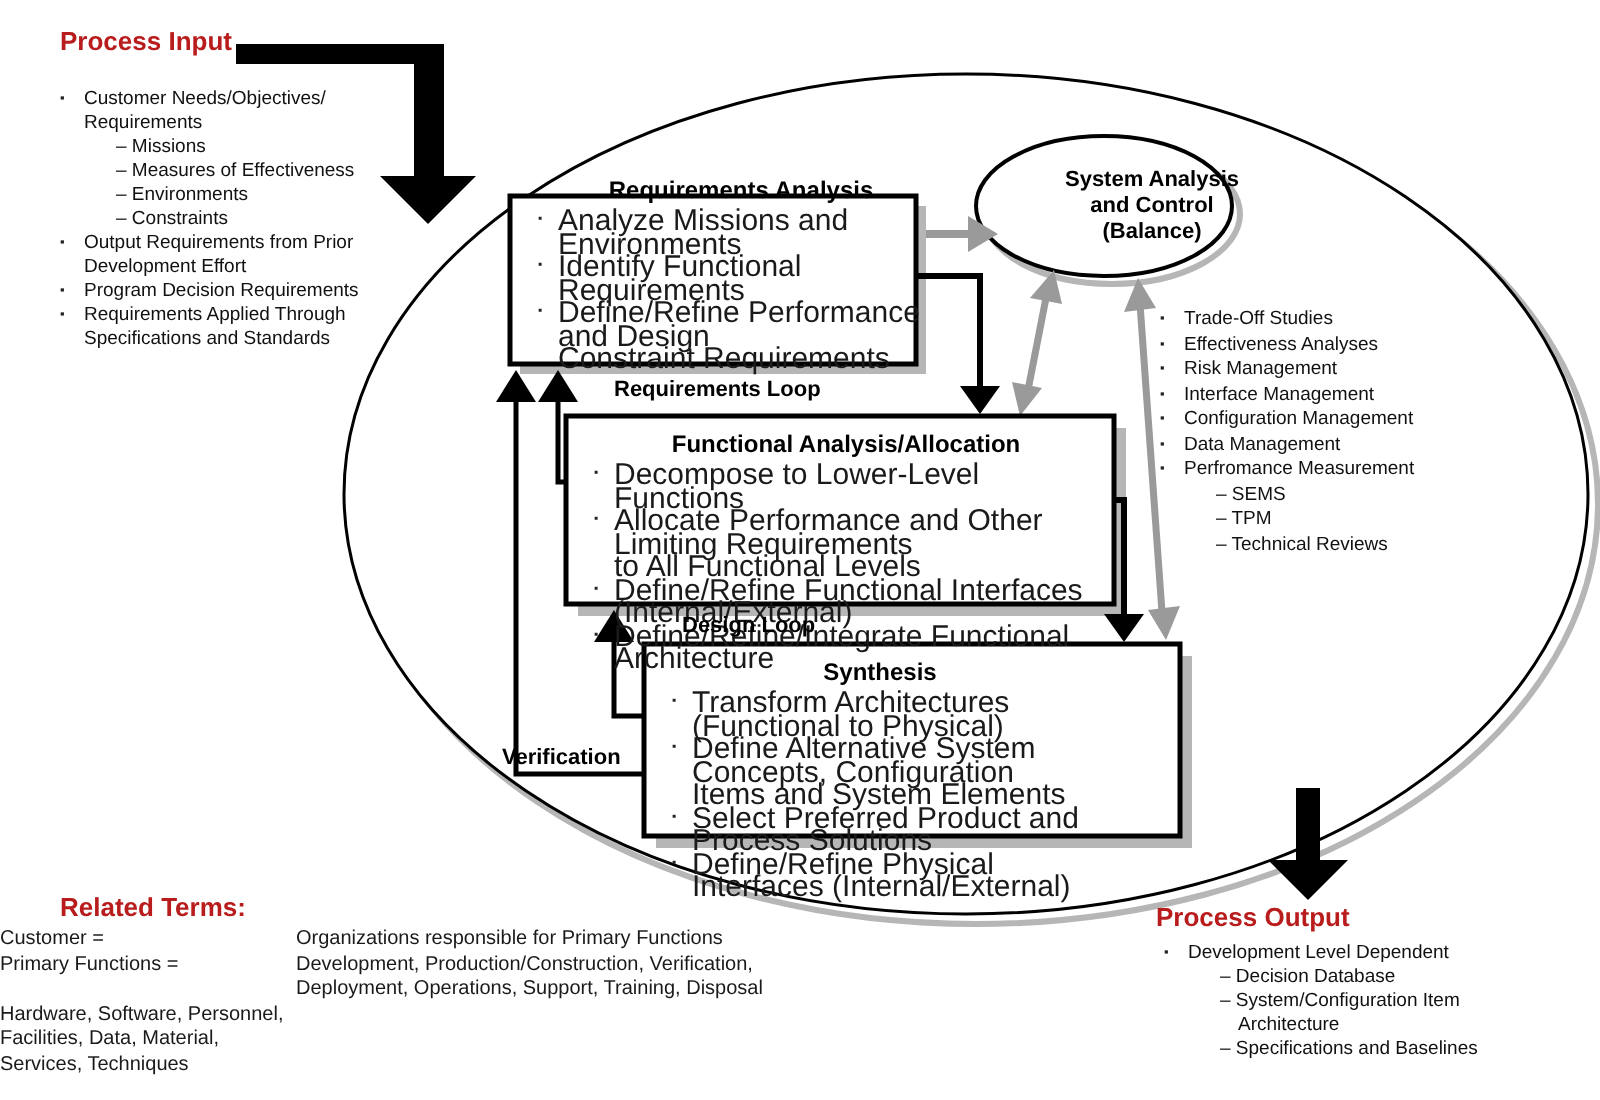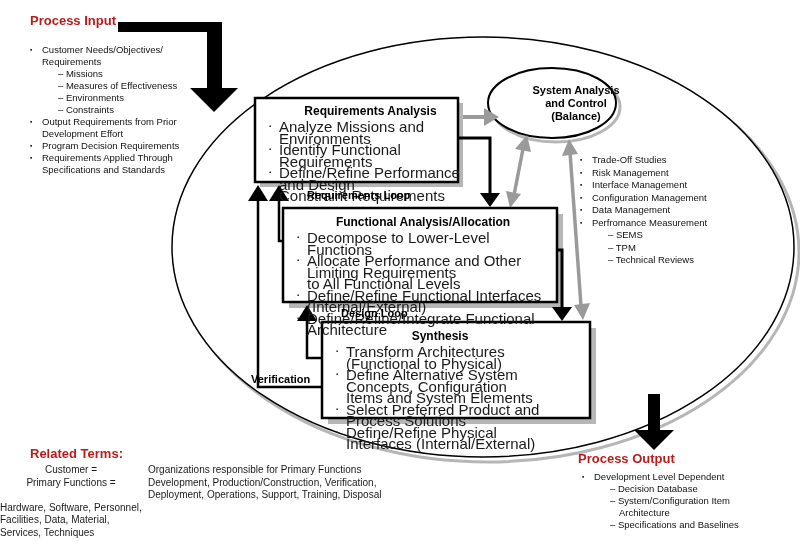--- a/index.html
+++ b/index.html
@@ -34,21 +34,21 @@
   .box-bullets .li::before {
     content: "▪";
     position: absolute; left: 0; top: 0;
     font-size: 6px; line-height: 11.5px; color: #222;
   }
 
   .sac-label { font-size: 11px; font-weight: bold; text-align: center; line-height: 13px; white-space: pre-line; color: #000; }
 
   .rt-table { font-size: 10px; line-height: 12.5px; }
   .rt-row { display: grid; grid-template-columns: 142px 1fr; column-gap: 6px; }
-  .rt-term { text-align: center; white-space: nowrap; }
+  .rt-term { text-align: left; white-space: nowrap; }
   .rt-def { white-space: pre-line; }
 </style>
 </head>
 <body>
 
 <svg id="diagram-svg" width="800" height="550" viewBox="0 0 800 550">
 
   <ellipse cx="488" cy="252" rx="311" ry="210" fill="none" stroke="#b6b6b6" stroke-width="3"></ellipse>
   <ellipse cx="483" cy="247" rx="311" ry="210" fill="#ffffff" stroke="#000000" stroke-width="1.5"></ellipse>
 
@@ -114,21 +114,21 @@
   <div class="li d">– Measures of Effectiveness</div>
   <div class="li d">– Environments</div>
   <div class="li d">– Constraints</div>
   <div class="li b">Output Requirements from Prior
 Development Effort</div>
   <div class="li b">Program Decision Requirements</div>
   <div class="li b">Requirements Applied Through
 Specifications and Standards</div>
 </div>
 
-<div class="txt box-text" style="left:257px; top:100px; width:227px;">
+<div class="txt box-text" style="left:257px; top:84px; width:227px;">
   <div class="box-title">Requirements Analysis</div>
   <div class="box-bullets">
     <div class="li">Analyze Missions and Environments</div>
     <div class="li">Identify Functional Requirements</div>
     <div class="li">Define/Refine Performance and Design
 Constraint Requirements</div>
   </div>
 </div>
 
 <div class="txt loop-label" style="left:307px; top:189px;">Requirements Loop</div>
@@ -158,20 +158,21 @@
     <div class="li">Define/Refine Physical Interfaces (Internal/External)</div>
   </div>
 </div>
 
 <div class="txt sac-label" style="left:488px; top:84px; width:128px;margin-left:24px;">System Analysis
 and Control
 (Balance)</div>
 
 <div class="txt list tight" style="left:578px; top:154px; width:212px;">
   <div class="li b">Trade-Off Studies</div>
+  <div class="li b">Effectiveness Analyses</div>
   <div class="li b">Risk Management</div>
   <div class="li b">Interface Management</div>
   <div class="li b">Configuration Management</div>
   <div class="li b">Data Management</div>
   <div class="li b">Perfromance Measurement</div>
   <div class="li d">– SEMS</div>
   <div class="li d">– TPM</div>
   <div class="li d">– Technical Reviews</div>
 </div>
 

